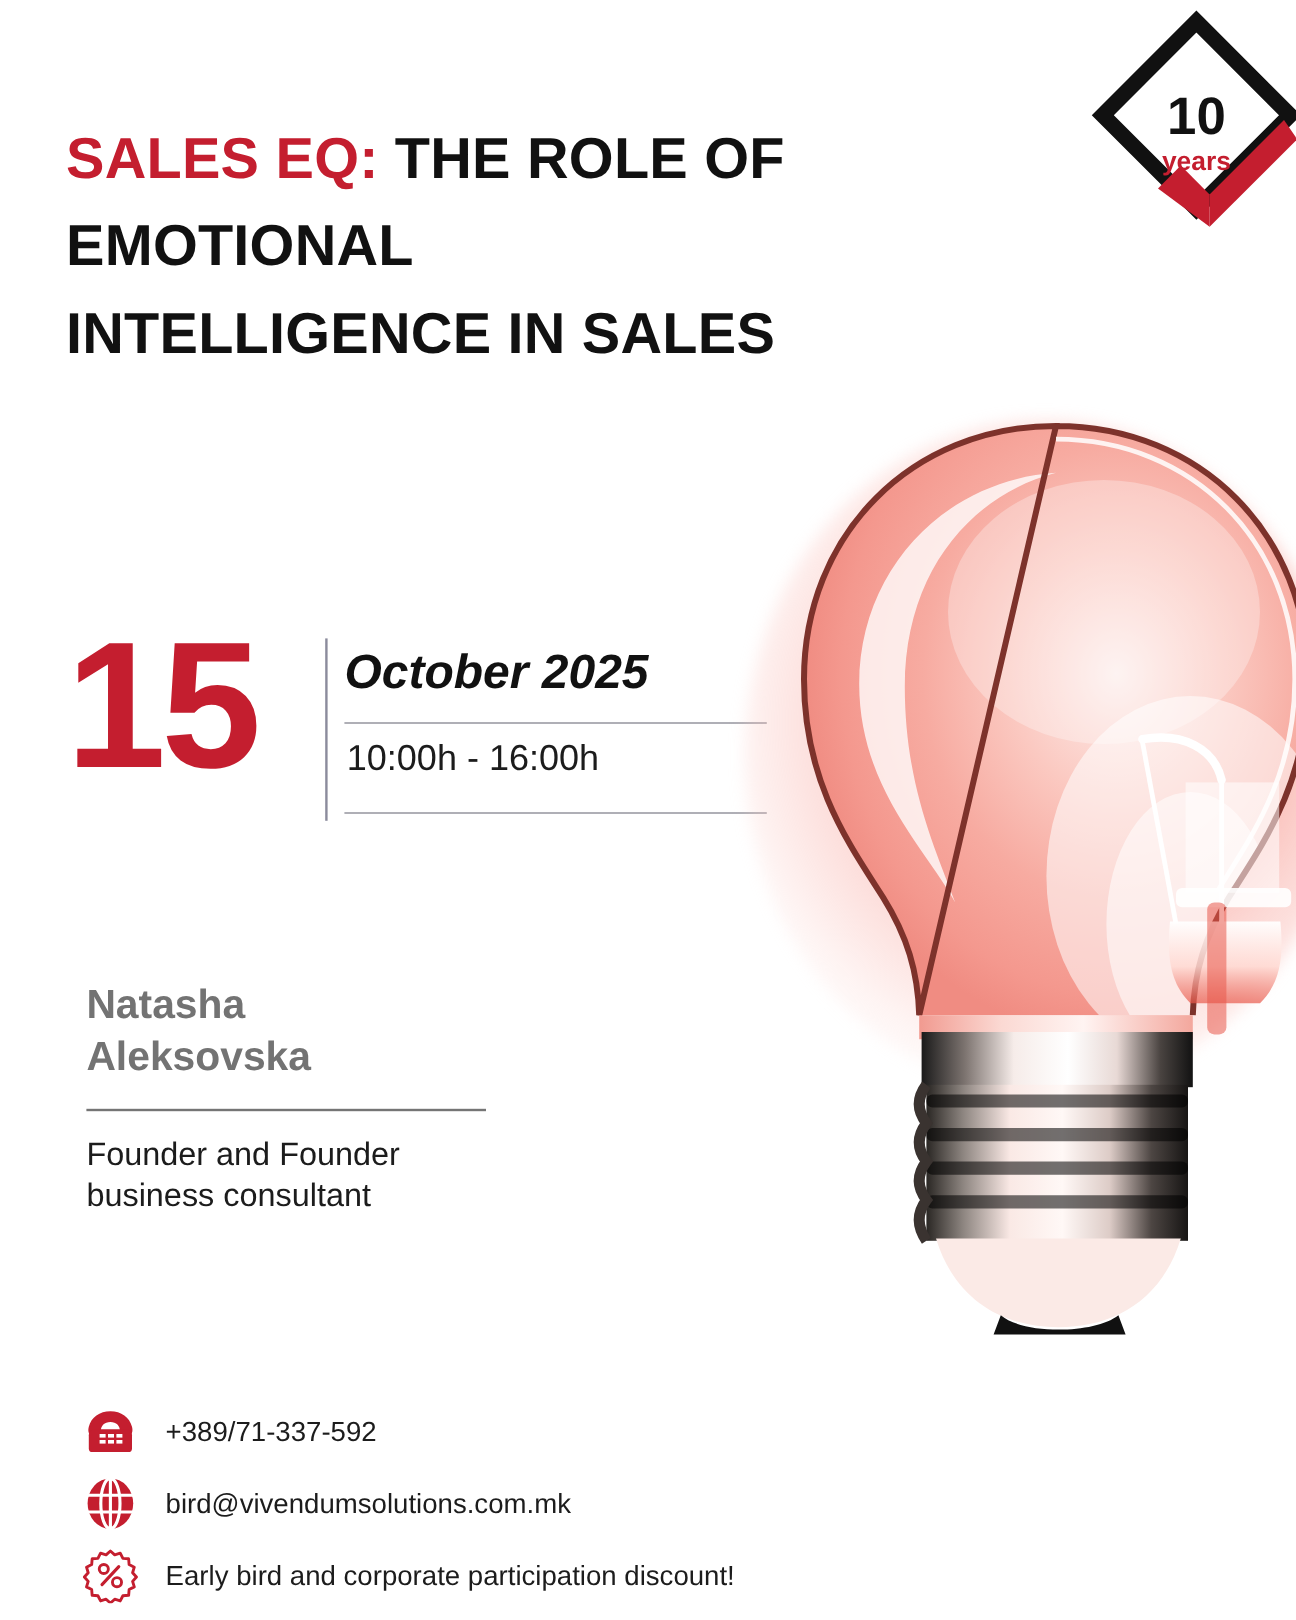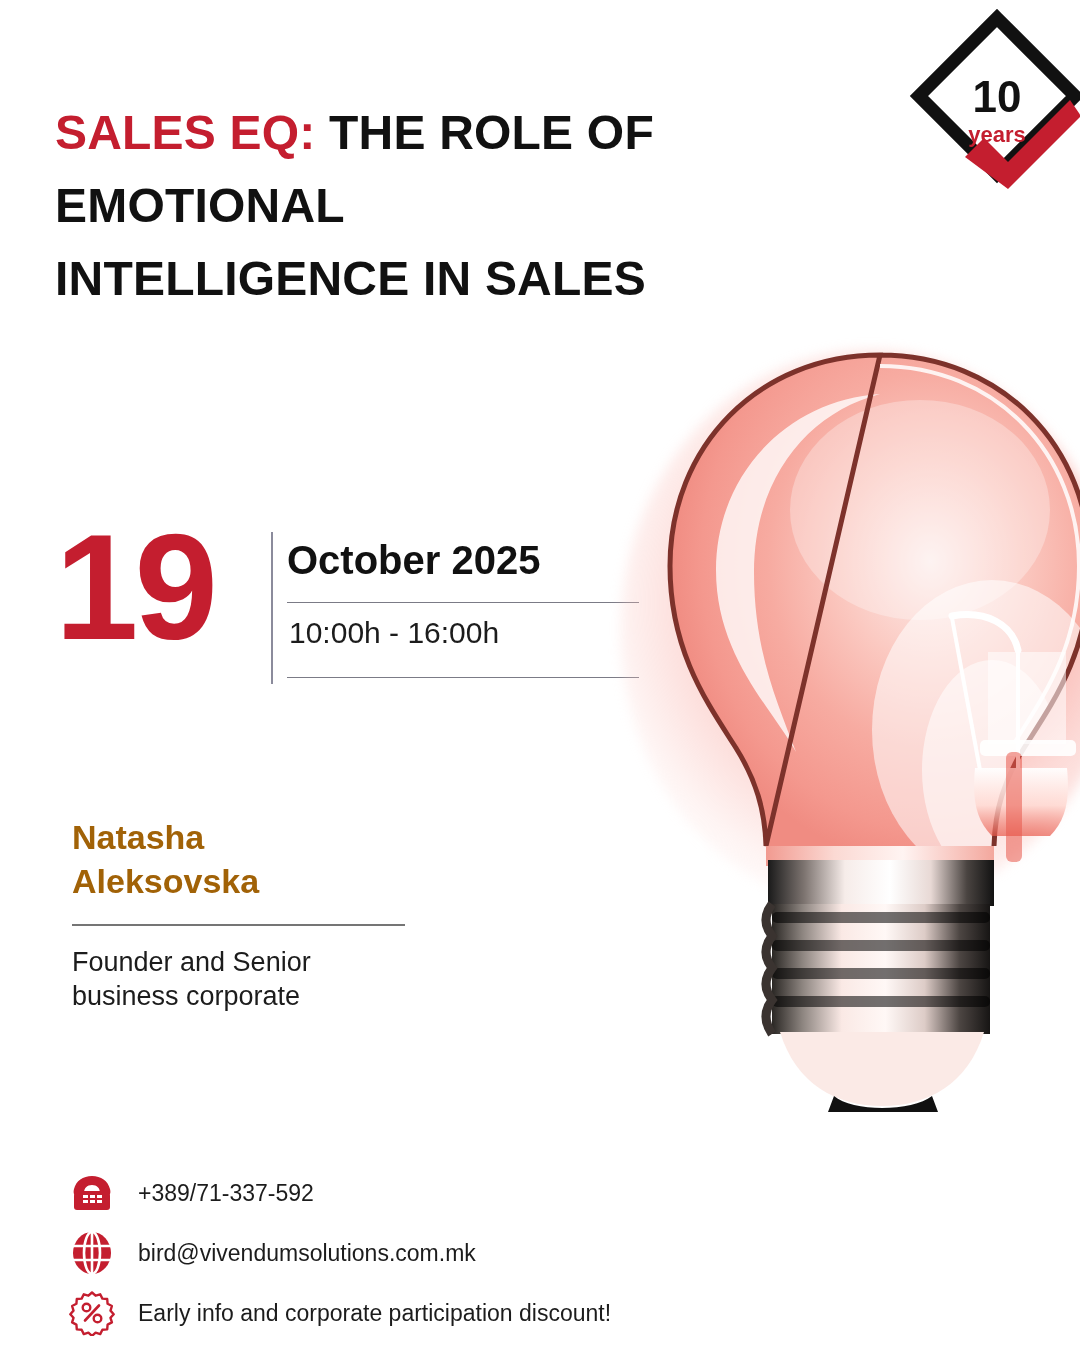--- a/index.html
+++ b/index.html
@@ -73,20 +73,21 @@
     left: 232px;
     top: 0;
     width: 360px;
   }
   .date-month {
     font-size: 40px;
     line-height: 52px;
     font-weight: bold;
     color: #111111;
     padding-top: 19px;
+    font-style: italic;
   }
   .date-hr {
     width: 352px;
     height: 1px;
     background: #7b7b86;
     margin-top: 16px;
   }
   .date-time {
     font-size: 30px;
     line-height: 44px;
@@ -98,21 +99,21 @@
   .speaker-block {
     position: absolute;
     left: 72px;
     top: 815px;
     width: 420px;
   }
   .speaker-name {
     font-size: 34px;
     line-height: 44px;
     font-weight: bold;
-    color: #a16207;
+    color: #737373;
     width: 260px;
   }
   .speaker-hr {
     width: 333px;
     height: 2px;
     background: #757575;
     margin-top: 21px;
   }
   .speaker-role {
     font-size: 27px;
@@ -195,34 +196,34 @@
       <polygon points="165,92 103,154 103,181 176,108" fill="#C41E2F"></polygon>
       <polygon points="103,154 79,130 60,149 103,181" fill="#C41E2F"></polygon>
       <text x="92" y="104" text-anchor="middle" font-family="Liberation Sans, sans-serif" font-size="44" font-weight="bold" fill="#111111">10</text>
       <text x="92" y="134" text-anchor="middle" font-family="Liberation Sans, sans-serif" font-size="22" font-weight="bold" fill="#C41E2F">years</text>
     </svg>
   </div>
 
   <h1 class="title"><span class="accent">SALES EQ:</span><span> THE ROLE OF EMOTIONAL INTELLIGENCE IN SALES</span></h1>
 
   <div class="date-block">
-    <div class="date-day">19</div>
+    <div class="date-day">15</div>
     <div class="date-vrule"></div>
     <div class="date-right">
       <div class="date-month">October 2025</div>
       <div class="date-hr"></div>
       <div class="date-time">10:00h - 16:00h</div>
       <div class="date-hr"></div>
     </div>
   </div>
 
   <div class="speaker-block">
     <div class="speaker-name">Natasha Aleksovska</div>
     <div class="speaker-hr"></div>
-    <div class="speaker-role">Founder and Senior business corporate</div>
+    <div class="speaker-role">Founder and Founder business consultant</div>
   </div>
 
   <div class="contact-block">
 
     <div class="contact-row">
       <span class="contact-icon">
         <svg width="46" height="40" viewBox="0 0 46 40" xmlns="http://www.w3.org/2000/svg">
           <path d="M23 3C14 3 7 8 5 16c-1 4 0 7 3 7h4c2 0 3-1 3-3 0-5 3-8 8-8s8 3 8 8c0 2 1 3 3 3h4c3 0 4-3 3-7-2-8-9-13-18-13z" fill="#C41E2F"></path>
           <path d="M10 18h26c3 0 5 2 5 5v11c0 2-1 3-3 3H8c-2 0-3-1-3-3V23c0-3 2-5 5-5z" fill="#C41E2F"></path>
           <g fill="#ffffff">
@@ -255,21 +256,21 @@
 
     <div class="contact-row">
       <span class="contact-icon">
         <svg width="46" height="46" viewBox="0 0 46 46" xmlns="http://www.w3.org/2000/svg">
           <path d="M23 2.5 l3.6 3.2 4.6-1.4 2.2 4.3 4.8 0.4 0.4 4.8 4.3 2.2 -1.4 4.6 3.2 3.6 -3.2 3.6 1.4 4.6 -4.3 2.2 -0.4 4.8 -4.8 0.4 -2.2 4.3 -4.6-1.4 -3.6 3.2 -3.6-3.2 -4.6 1.4 -2.2-4.3 -4.8-0.4 -0.4-4.8 -4.3-2.2 1.4-4.6 -3.2-3.6 3.2-3.6 -1.4-4.6 4.3-2.2 0.4-4.8 4.8-0.4 2.2-4.3 4.6 1.4z" fill="none" stroke="#C41E2F" stroke-width="2.4" stroke-linejoin="round"></path>
           <circle cx="17.5" cy="17.5" r="3.8" fill="none" stroke="#C41E2F" stroke-width="2.4"></circle>
           <circle cx="28.5" cy="28.5" r="3.8" fill="none" stroke="#C41E2F" stroke-width="2.4"></circle>
           <line x1="30" y1="15.5" x2="16" y2="30.5" stroke="#C41E2F" stroke-width="2.6" stroke-linecap="round"></line>
         </svg>
       </span>
-      <span class="contact-text">Early info and corporate participation discount!</span>
+      <span class="contact-text">Early bird and corporate participation discount!</span>
     </div>
 
   </div>
 
   <div class="bulb-wrap">
     <div class="bulb-glow"></div>
     <svg class="bulb-svg" viewBox="0 0 520 990" xmlns="http://www.w3.org/2000/svg">
       <defs>
         <radialGradient id="glassGrad" cx="62%" cy="42%" r="62%">
           <linearGradient id="dummy"></linearGradient>

